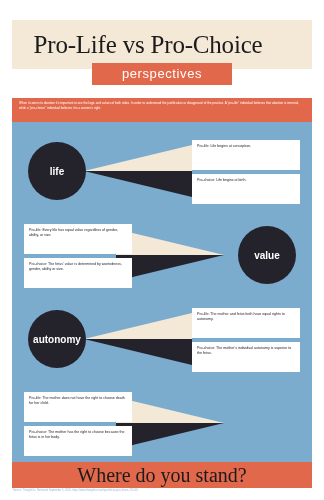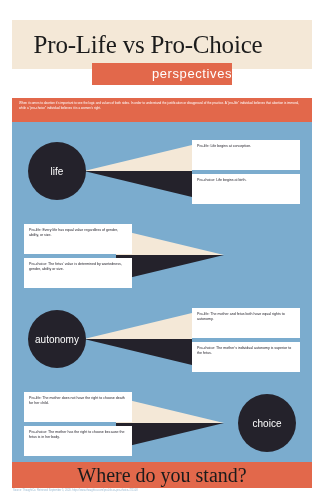--- a/index.html
+++ b/index.html
@@ -49,21 +49,20 @@
     position: absolute;
     left: 92px;
     top: 63px;
     width: 140px;
     height: 14px;
     line-height: 22px;
     text-align: center;
     font-size: 13px;
     color: #ffffff;
     letter-spacing: 0.6px;
-    padding-left: 30px;
   }
 
   
   .intro-band {
     position: absolute;
     left: 12px;
     top: 98px;
     width: 300px;
     height: 24px;
     background: #e2684b;
@@ -103,20 +102,21 @@
     height: 58px;
     border-radius: 50%;
     background: #24222b;
     color: #ffffff;
     font-size: 10px;
     display: flex;
     align-items: center;
     justify-content: center;
     top: 10px;
     z-index: 4;
+    font-weight: bold;
   }
   .circle-left  { left: 16px; }
   .circle-right { left: 226px; }
 
   
   .tri { position: absolute; width: 0; height: 0; z-index: 2; }
 
   
   .tri-lt-top {
     left: 72px; top: 13px;
@@ -209,40 +209,40 @@
     <div class="circle circle-left">
       <span>life</span>
     </div>
     <div class="box box-right box-top">Pro-life: Life begins at conception.</div>
     <div class="box box-right box-bot">Pro-choice: Life begins at birth.</div>
   </div>
 
   <div class="section s2">
     <div class="tri tri-rt-top"></div>
     <div class="tri tri-rt-bot"></div>
+    <div class="circle circle-right">
+      <span>value</span>
+    </div>
     <div class="box box-left box-top">Pro-life: Every life has equal value regardless of gender, ability, or size.</div>
     <div class="box box-left box-bot">Pro-choice: The fetus' value is determined by wantedness, gender, ability or size.</div>
   </div>
 
   <div class="section s3">
     <div class="tri tri-lt-top"></div>
     <div class="tri tri-lt-bot"></div>
     <div class="circle circle-left">
       <span>autonomy</span>
     </div>
     <div class="box box-right box-top">Pro-life: The mother and fetus both have equal rights to autonomy.</div>
     <div class="box box-right box-bot">Pro-choice: The mother's individual autonomy is superior to the fetus.</div>
   </div>
 
   <div class="section s4">
     <div class="tri tri-rt-top"></div>
     <div class="tri tri-rt-bot"></div>
-    <div class="circle circle-right">
-      <span>choice</span>
-    </div>
     <div class="box box-left box-top">Pro-life: The mother does not have the right to choose death for her child.</div>
     <div class="box box-left box-bot">Pro-choice: The mother has the right to choose because the fetus is in her body.</div>
   </div>
 
 </div>
 
 <div class="footer-band"></div>
 <div class="footer-text">Where do you stand?</div>
 <div class="source-text">Source: ThoughtCo. Retrieved September 5, 2020. https://www.thoughtco.com/pro-life-vs-pro-choice-721108</div>
 

